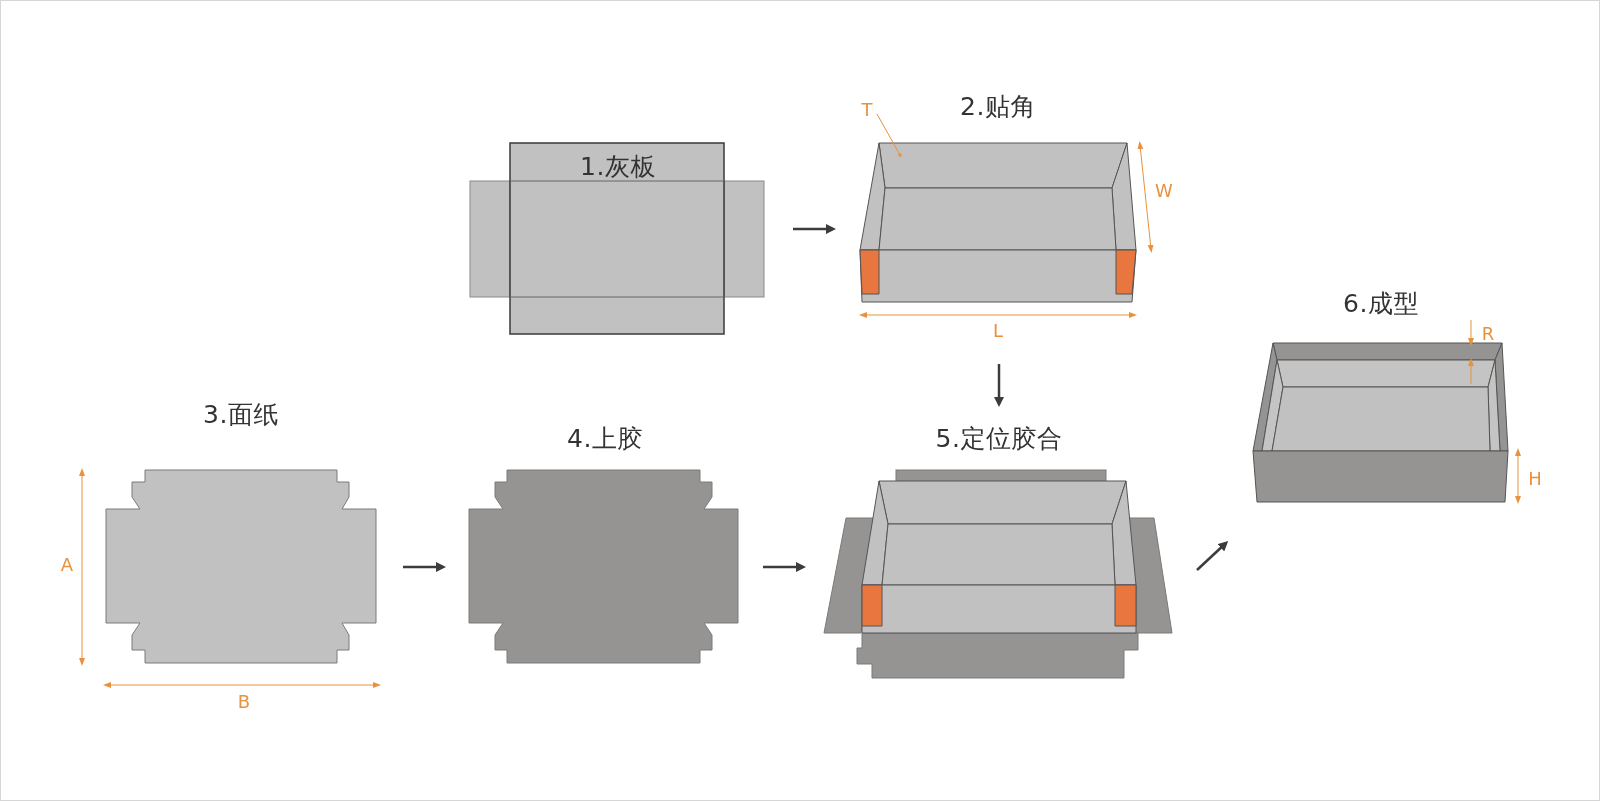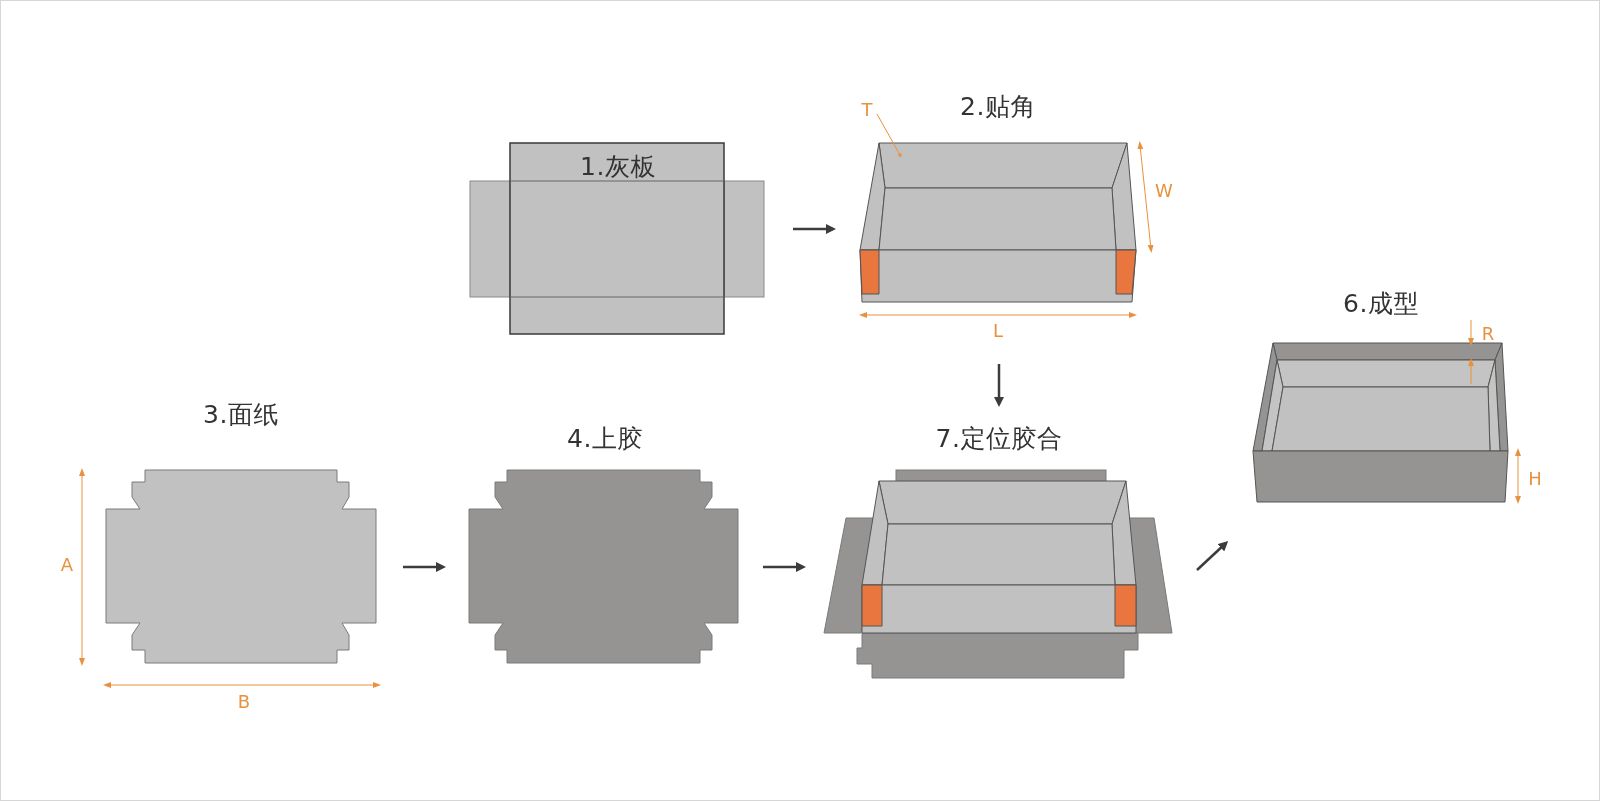--- a/index.html
+++ b/index.html
@@ -126,21 +126,21 @@
     <line x1="1471" y1="320" x2="1471" y2="342" stroke="#e8913f" stroke-width="1" marker-end="url(#dimHead)"></line>
     <line x1="1471" y1="384" x2="1471" y2="362" stroke="#e8913f" stroke-width="1" marker-end="url(#dimHead)"></line>
     <line x1="1518" y1="452" x2="1518" y2="500" stroke="#e8913f" stroke-width="1" marker-start="url(#dimHead)" marker-end="url(#dimHead)"></line>
   </g>
 </svg>
 
 <div class="step-title" style="left:618px; top:104px;margin-top:46px;">1.灰板</div>
 <div class="step-title" style="left:998px; top:90px;">2.贴角</div>
 <div class="step-title" style="left:241px; top:398px;">3.面纸</div>
 <div class="step-title" style="left:605px; top:422px;text-align:center;">4.上胶</div>
-<div class="step-title" style="left:999px; top:422px;">7.定位胶合</div>
+<div class="step-title" style="left:999px; top:422px;">5.定位胶合</div>
 <div class="step-title" style="left:1381px; top:287px;">6.成型</div>
 
 <div class="dim-label" style="left:867px; top:109px;">T</div>
 <div class="dim-label" style="left:1164px; top:190px;">W</div>
 <div class="dim-label" style="left:998px; top:330px;">L</div>
 <div class="dim-label" style="left:67px; top:564px;">A</div>
 <div class="dim-label" style="left:244px; top:701px;">B</div>
 <div class="dim-label" style="left:1488px; top:333px;">R</div>
 <div class="dim-label" style="left:1535px; top:478px;">H</div>
 

